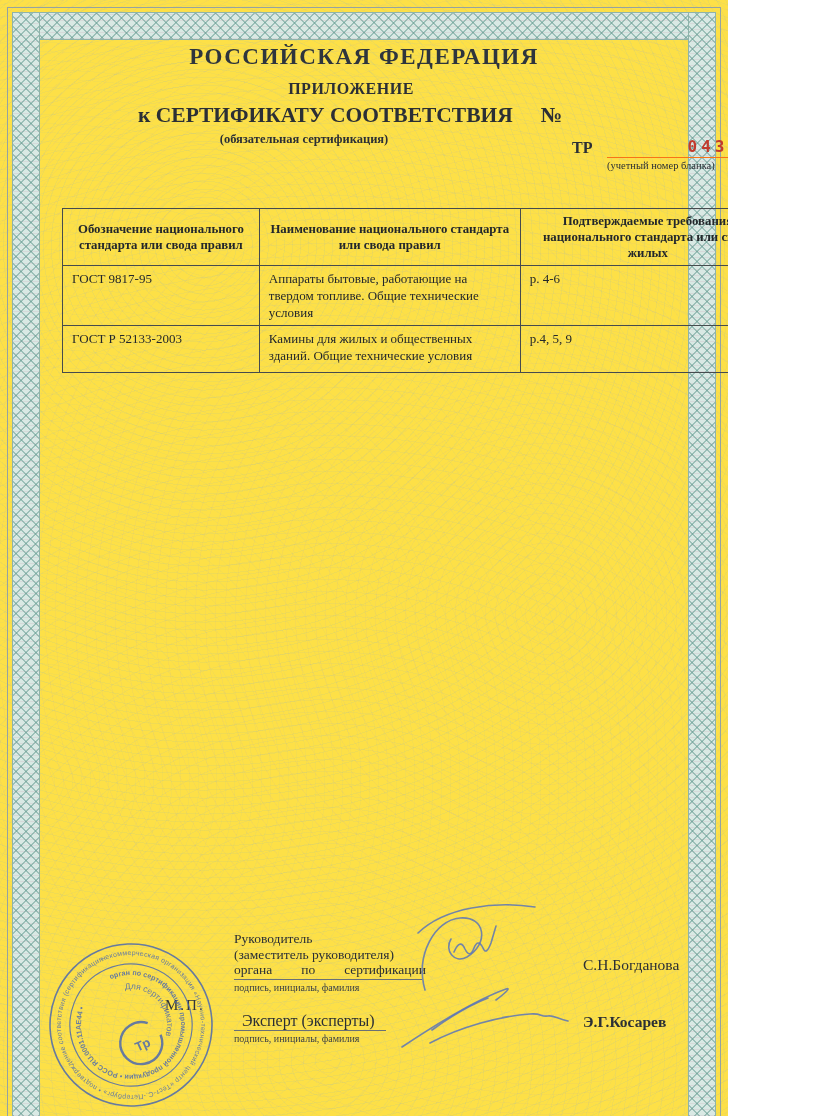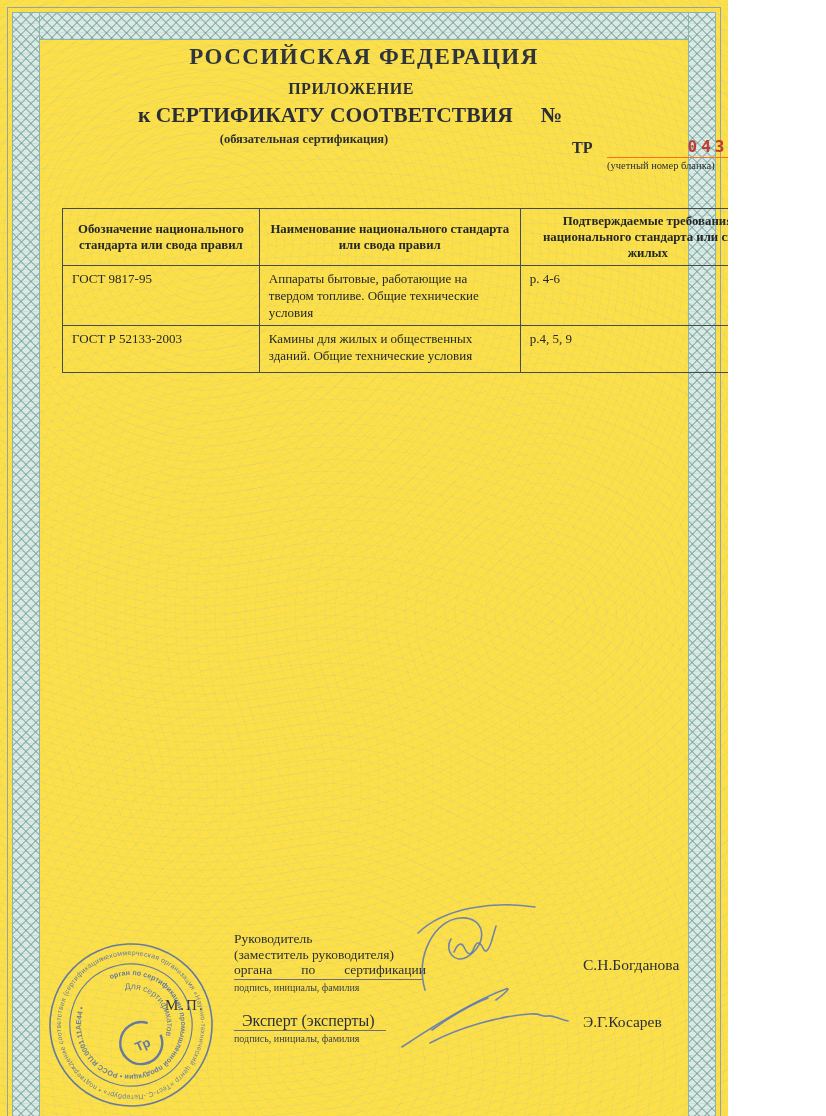--- a/index.html
+++ b/index.html
@@ -61,21 +61,21 @@
 
   
   .role-head{position:absolute;left:234px;top:931px;width:192px;font-size:13.5px;line-height:15.5px;}
   .role-head .just{text-align:justify;text-align-last:justify;}
   .sig-rule-1{position:absolute;left:234px;top:979px;width:188px;border-bottom:1px solid #6a7076;}
   .sig-cap-1{position:absolute;left:234px;top:982px;font-size:10px;color:#3a3f45;}
   .role-expert{position:absolute;left:234px;top:1012px;font-size:16px;margin-left:8px;}
   .sig-rule-2{position:absolute;left:234px;top:1030px;width:152px;border-bottom:1px solid #6a7076;}
   .sig-cap-2{position:absolute;left:234px;top:1033px;font-size:10px;color:#3a3f45;}
   .name-head{position:absolute;left:583px;top:956px;font-size:15.5px;}
-  .name-expert{position:absolute;left:583px;top:1013px;font-size:15.5px;}
+  .name-expert{position:absolute;left:583px;top:1013px;font-size:15.5px;font-weight:bold;}
 
   .ink{position:absolute;left:388px;top:893px;}
   .ink path{fill:none;stroke:#5b74b8;stroke-width:1.6;stroke-linecap:round;opacity:.85;}
 
   .mp-label{position:absolute;left:150px;top:997px;font-size:15px;color:#30353b;letter-spacing:2px;margin-left:15px;}
 
   .stamp{position:absolute;left:46px;top:940px;width:170px;height:170px;
     transform:rotate(-24deg);opacity:.83;}
   .stamp circle{fill:none;stroke:#4a67b0;}
   .stamp text{fill:#4a67b0;font-family:"Liberation Sans", sans-serif;}

